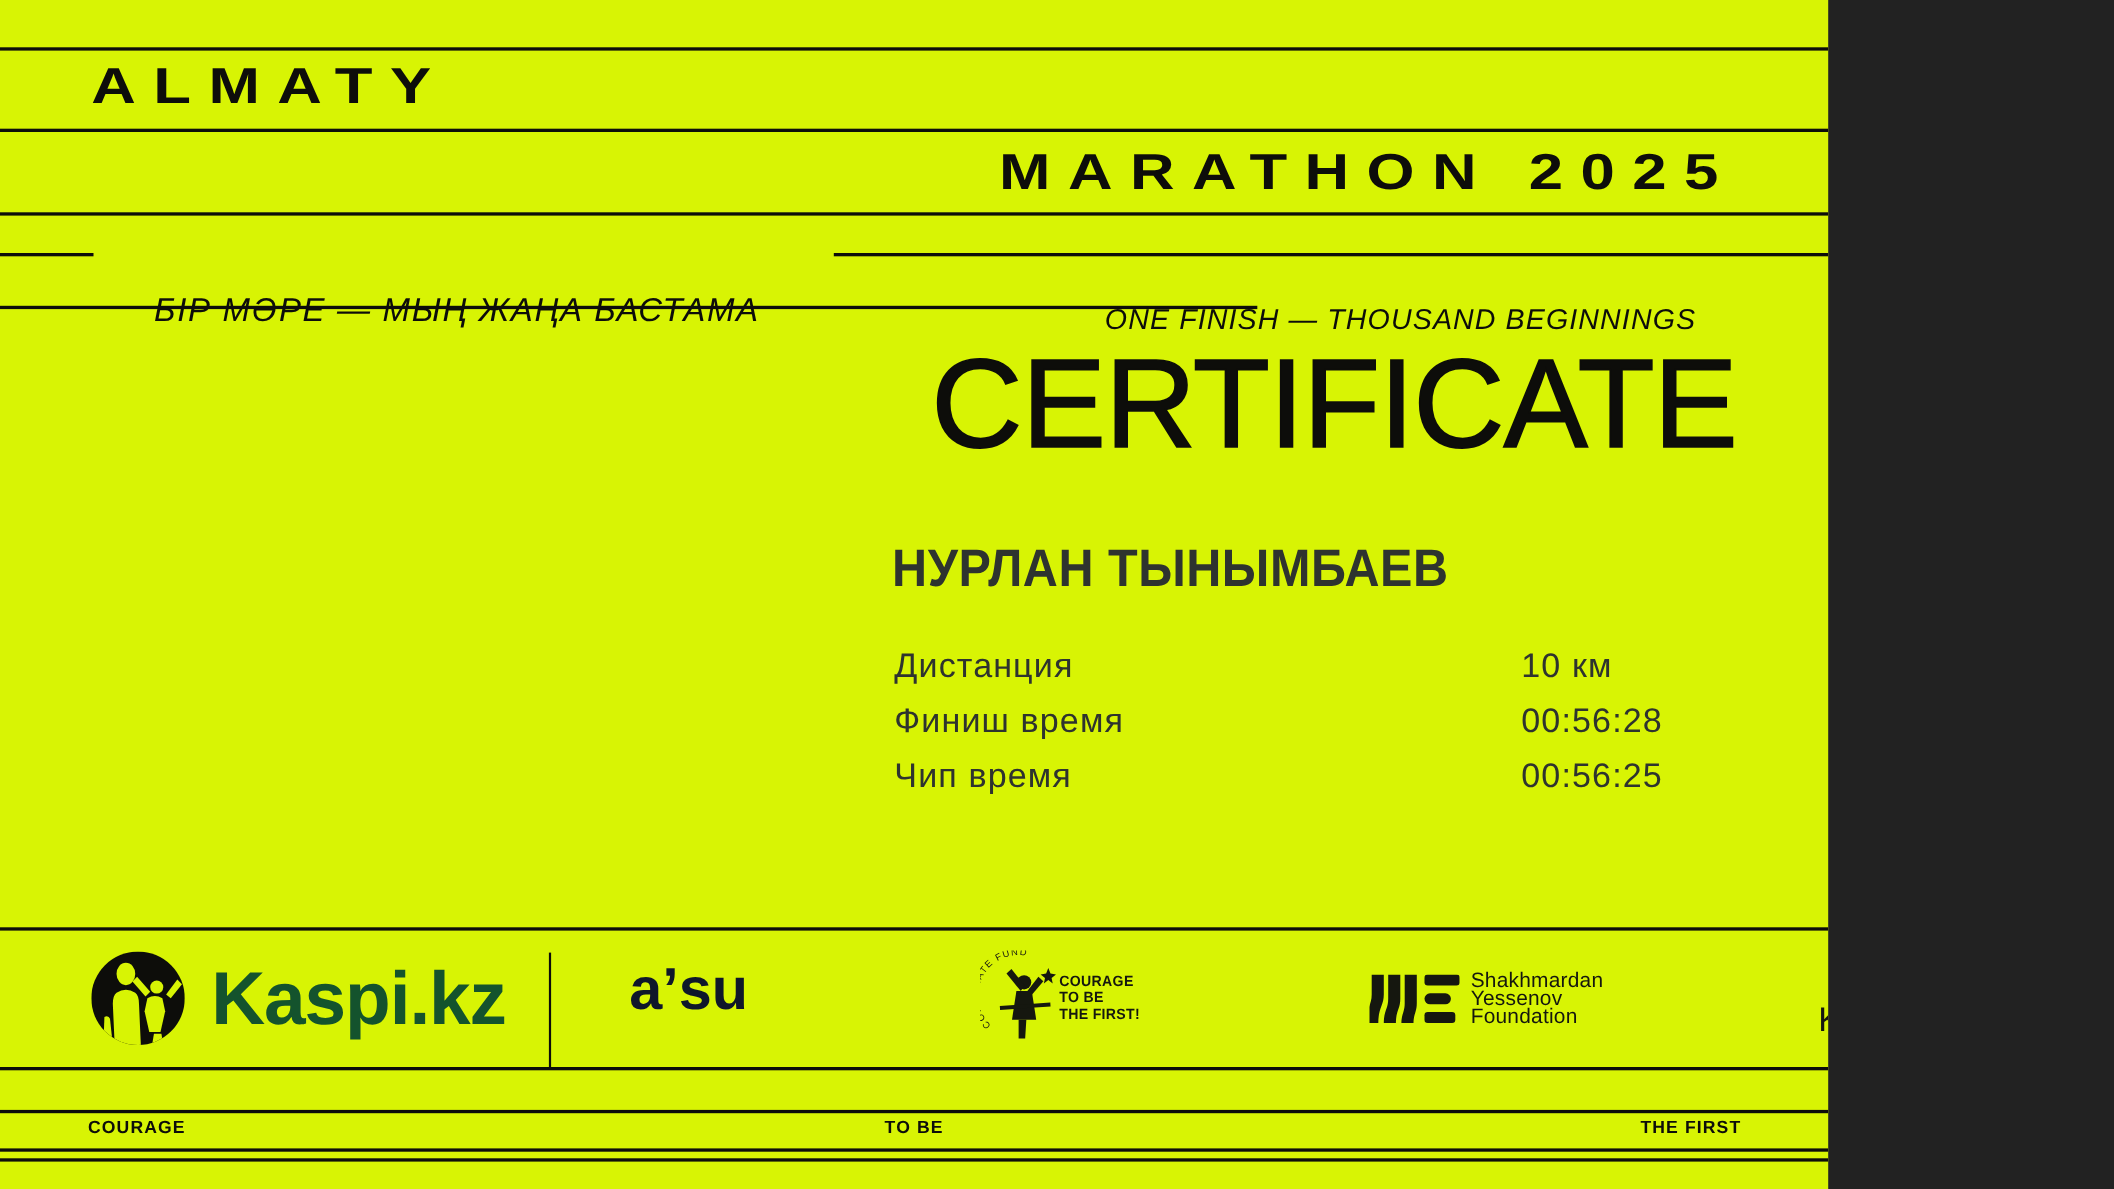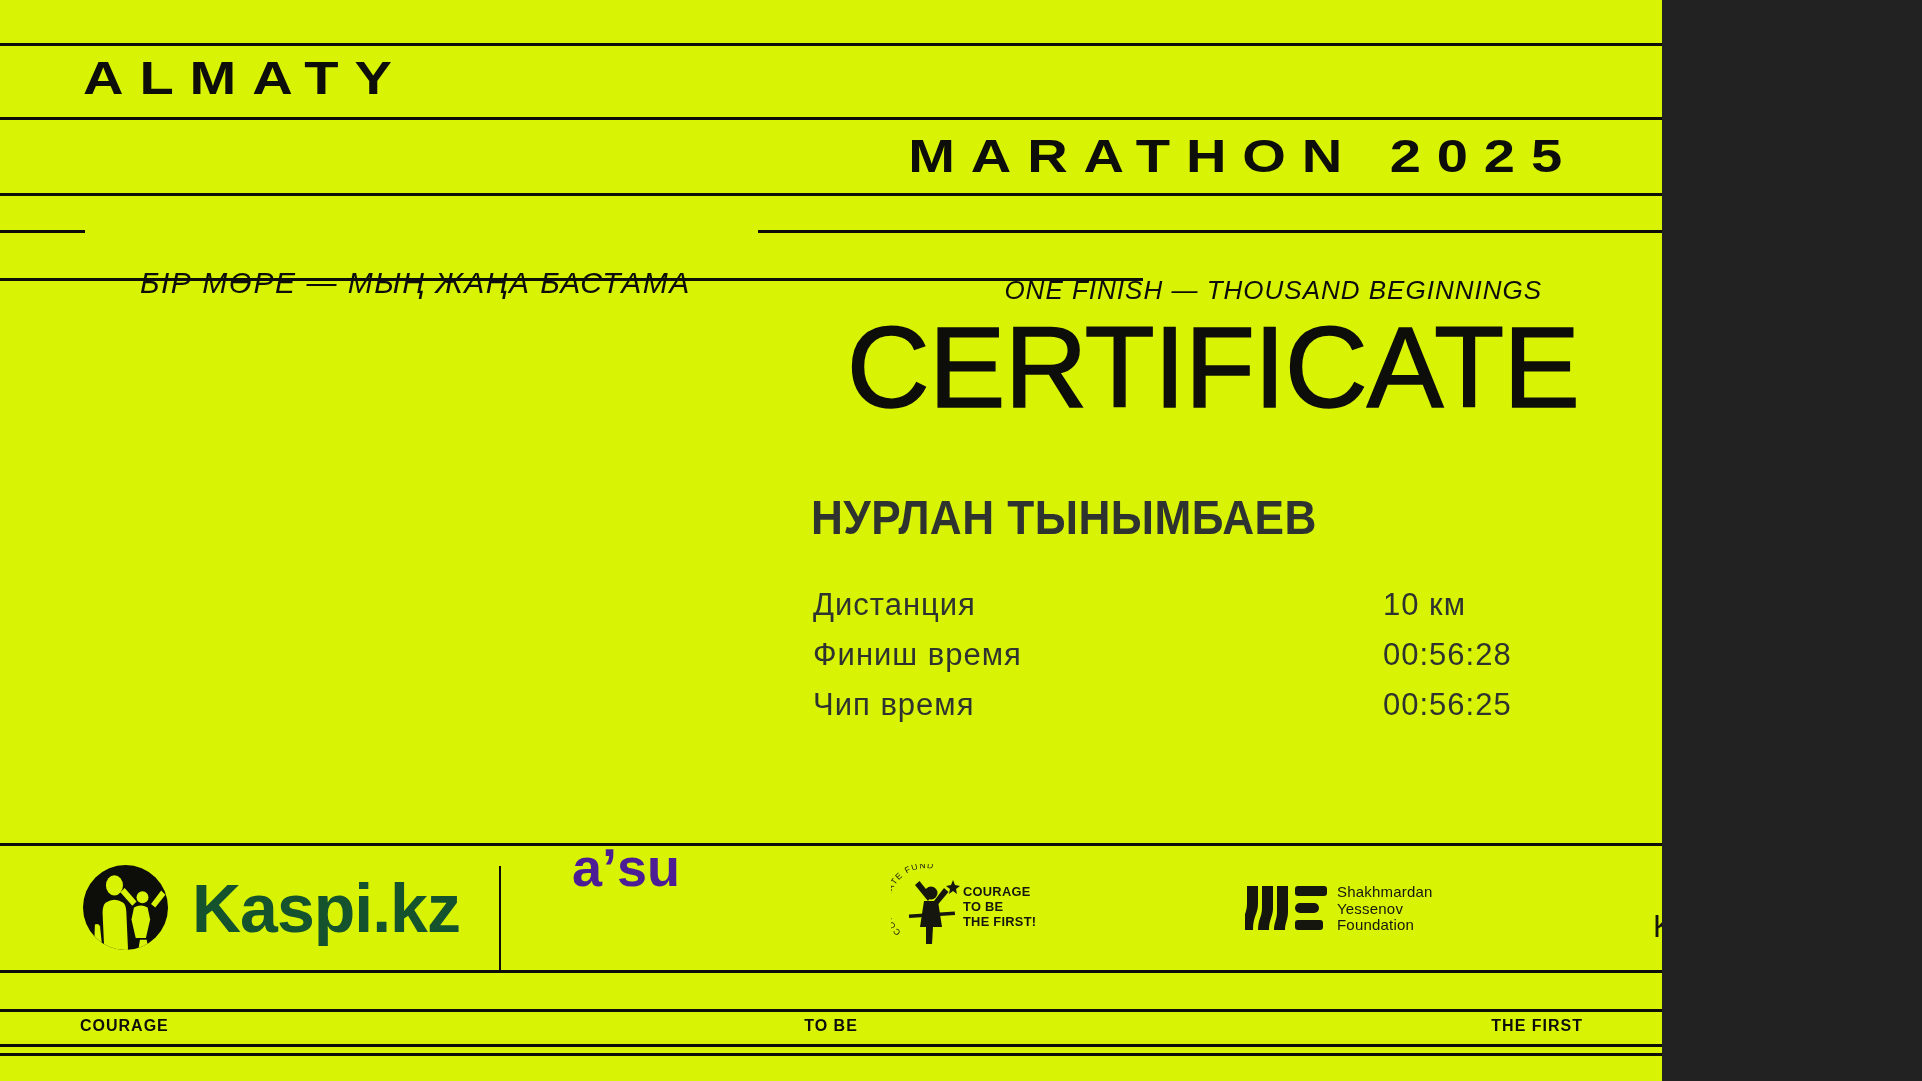--- a/index.html
+++ b/index.html
@@ -46,32 +46,32 @@
   .result-row .value{position:absolute;left:570px;top:0;white-space:nowrap;}
   .result-row .label{white-space:nowrap;}
 
   
   .kaspi-icon{position:absolute;left:83px;top:865px;width:85px;height:85px;}
   .kaspi-word{
     position:absolute;left:192px;top:874px;font-size:68px;line-height:1;
     font-weight:bold;letter-spacing:-1px;color:#14532d;white-space:nowrap;
   }
   .asu-word{
-    position:absolute;left:572px;top:840px;font-size:54px;line-height:1;
-    font-weight:bold;color:#4c1d95;white-space:nowrap;
+    position:absolute;left:572px;top:872px;font-size:54px;line-height:1;
+    font-weight:bold;color:#0f172a;white-space:nowrap;
   }
   .courage-logo{position:absolute;left:891px;top:864px;width:74px;height:86px;}
   .courage-lines{
     position:absolute;left:963px;top:884px;font-size:13.5px;line-height:15px;
     font-weight:bold;letter-spacing:0.3px;transform:scaleX(0.95);
     transform-origin:left top;color:#15170f;
   }
   .we-icon{position:absolute;left:1245px;top:886px;width:82px;height:44px;}
   .yessenov-lines{
-    position:absolute;left:1337px;top:884px;font-size:15px;line-height:16.5px;
+    position:absolute;left:1337px;top:884px;font-size:19px;line-height:16.5px;
     font-weight:400;color:#15170f;letter-spacing:0.2px;
   }
   .krida-word{
     position:absolute;left:1653px;top:911px;font-size:31px;line-height:1;
     font-weight:400;letter-spacing:16px;white-space:nowrap;color:#15170f;
   }
 
   .strip-text{
     position:absolute;top:1018px;font-size:16px;line-height:1;font-weight:bold;
     letter-spacing:1px;white-space:nowrap;

